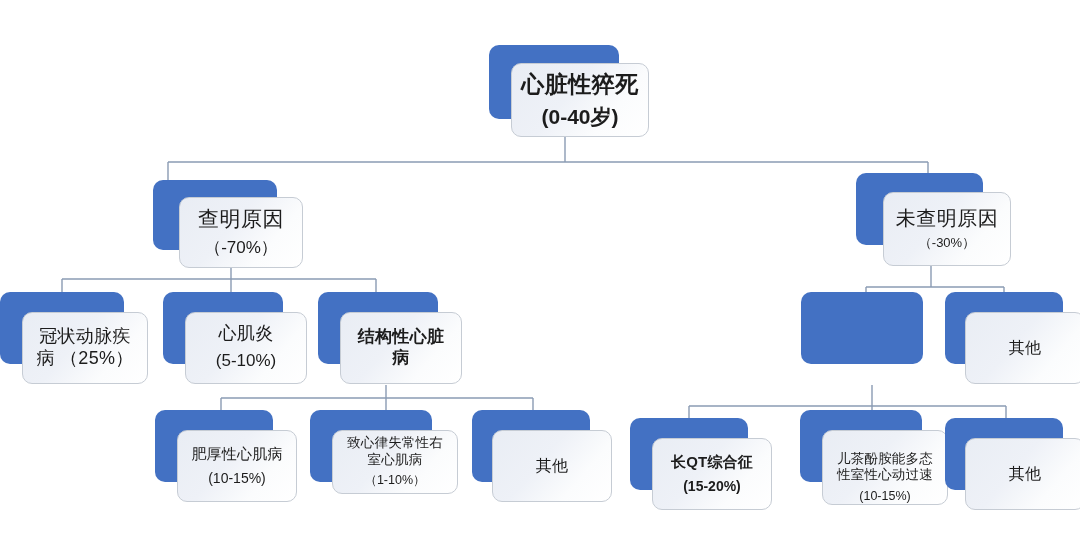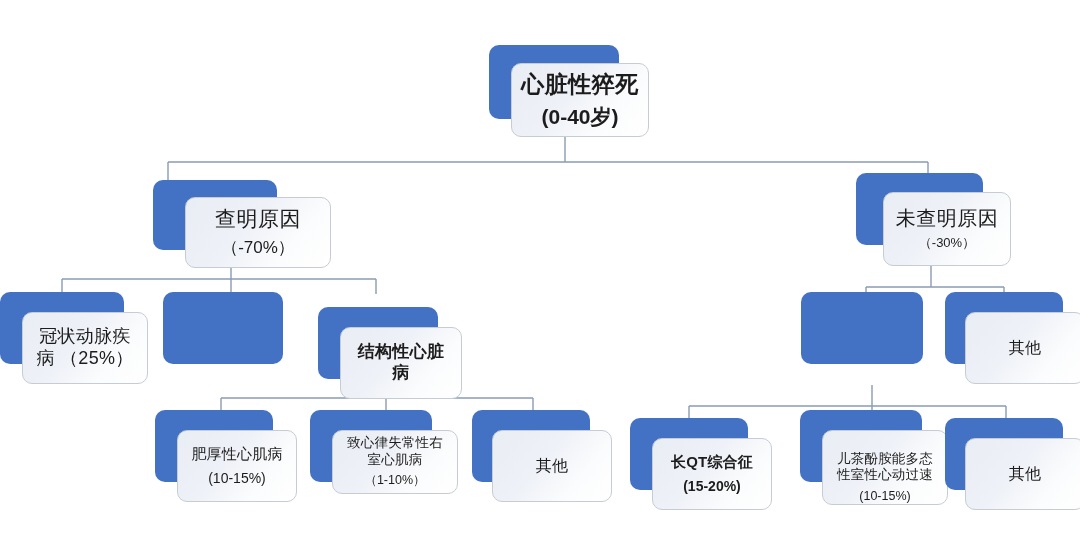--- a/index.html
+++ b/index.html
@@ -128,21 +128,21 @@
   <div class="node" style="left:489px; top:45px; width:160px; height:92px;">
     <div class="shadow" style="width:130px; height:74px;"></div>
     <div class="card t-root" style="left:22px; top:18px; width:138px; height:74px;">
       <span class="line1">心脏性猝死</span>
       <span class="line2">(0-40岁)</span>
     </div>
   </div>
 
   <div class="node" style="left:153px; top:180px; width:150px; height:88px;">
     <div class="shadow" style="width:124px; height:70px;"></div>
-    <div class="card t-l1" style="left:32px; top:17px; width:146px; height:71px;">
+    <div class="card t-l1" style="left:26px; top:17px; width:124px; height:71px;">
       <span class="line1">查明原因</span>
       <span class="line2">（-70%）</span>
     </div>
   </div>
 
   <div class="node" style="left:856px; top:173px; width:155px; height:93px;">
     <div class="shadow" style="width:127px; height:72px;"></div>
     <div class="card t-l1s" style="left:27px; top:19px; width:128px; height:74px;">
       <span class="line1">未查明原因</span>
       <span class="line2">（-30%）</span>
@@ -152,23 +152,27 @@
   <div class="node" style="left:0px; top:292px; width:148px; height:92px;">
     <div class="shadow" style="width:124px; height:72px;"></div>
     <div class="card t-l2" style="left:22px; top:20px; width:126px; height:72px;">
       <span class="line1">冠状动脉疾
 病 （25%）</span>
     </div>
   </div>
 
   <div class="node" style="left:163px; top:292px; width:144px; height:92px;">
     <div class="shadow" style="width:120px; height:72px;"></div>
-  </div>
-
-  <div class="node bold" style="left:318px; top:292px; width:144px; height:92px;margin-top:15px;">
+    <div class="card t-l2" style="left:22px; top:20px; width:122px; height:72px;">
+      <span class="line1">心肌炎</span>
+      <span class="line2">(5-10%)</span>
+    </div>
+  </div>
+
+  <div class="node bold" style="left:318px; top:292px; width:144px; height:92px;">
     <div class="shadow" style="width:120px; height:72px;"></div>
     <div class="card t-l2b" style="left:22px; top:20px; width:122px; height:72px;">
       <span class="line1">结构性心脏
 病</span>
     </div>
   </div>
 
   <div class="node bold" style="left:801px; top:292px; width:146px; height:92px;">
     <div class="shadow" style="width:122px; height:72px;"></div>
   </div>

